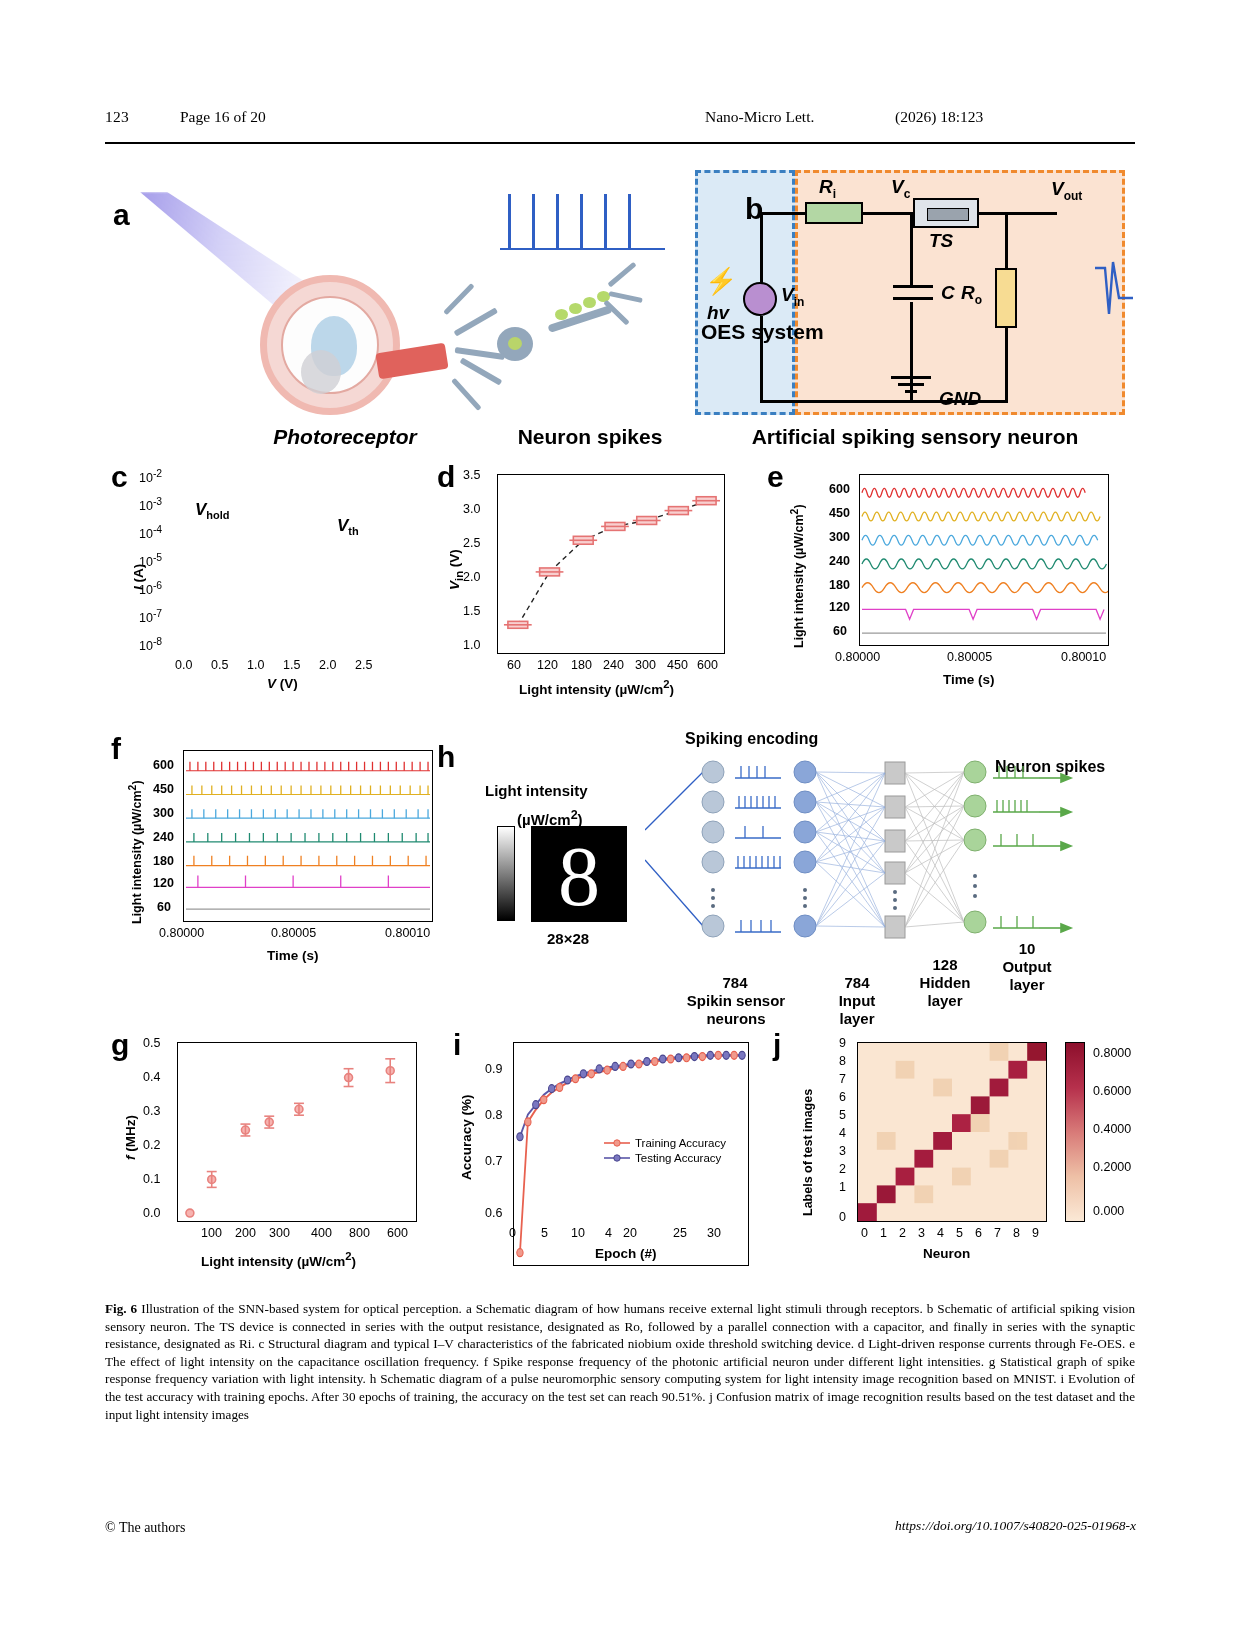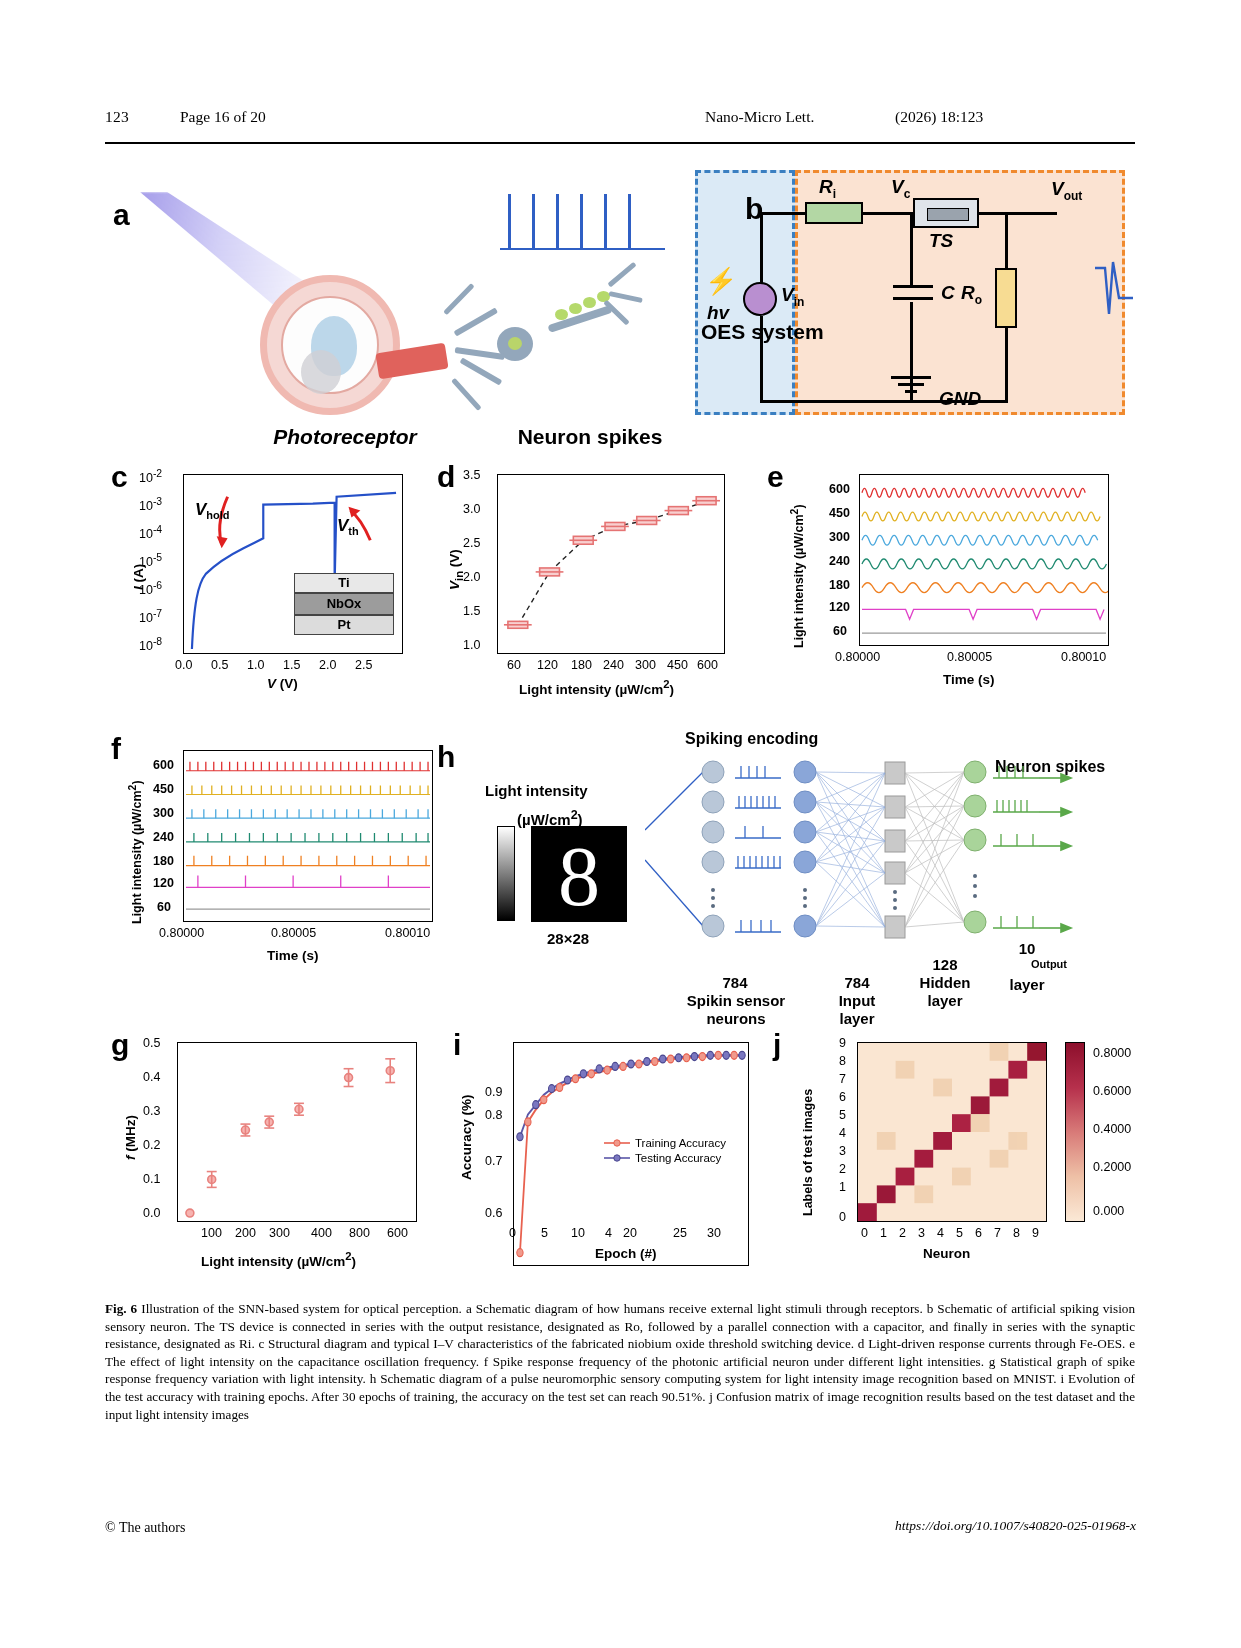--- a/index.html
+++ b/index.html
@@ -177,39 +177,25 @@
       <div class="lbl" style="left:234px;top:60px;">TS</div>
       <div class="lbl" style="left:246px;top:112px;font-style:italic;">C</div>
       <div class="lbl" style="left:266px;top:112px;"><span>R</span><sub>o</sub></div>
       <div class="lbl" style="left:86px;top:114px;"><span>V</span><sub>in</sub></div>
       <div class="lbl" style="left:12px;top:132px;">hv</div>
       <div class="lbl" style="left:244px;top:218px;font-style:italic;">GND</div>
 
       <svg class="outspike" viewBox="0 0 40 70">
         <path d="M2 10 L12 10 L16 56 L20 4 L26 40 L40 40" fill="none" stroke="#2f5fc4" stroke-width="2.4"></path>
       </svg>
+      <div class="cap-c">Artificial spiking sensory neuron</div>
     </div>
 
     <div style="position:absolute;left:0;top:300px;width:330px;height:240px;">
       <div class="panel-letter" style="left:6px;top:0px;">c</div>
-      <div class="plot" style="left:78px;top:14px;width:220px;height:180px;">
-        <svg width="100%" height="100%" viewBox="0 0 220 180" preserveAspectRatio="none">
-          <path d="M8 176 C10 130 14 110 22 100 C34 88 48 80 60 74 C68 70 74 67 80 64
-                   L80 30 L130 29 L152 28 L152 110 L154 22 L214 18" fill="none" stroke="#2550c8" stroke-width="2.2"></path>
-          <path d="M44 22 C36 40 34 56 38 70" fill="none" stroke="#e02020" stroke-width="3"></path>
-          <polygon points="38,74 33,62 44,64" fill="#e02020"></polygon>
-          <path d="M188 66 C182 52 176 42 168 36" fill="none" stroke="#e02020" stroke-width="3"></path>
-          <polygon points="166,32 178,36 169,43" fill="#e02020"></polygon>
-        </svg>
-        <div style="position:absolute;left:110px;top:98px;width:100px;height:70px;">
-          <div style="position:absolute;left:0;top:0;width:100px;height:20px;background:#e8e8e8;border:1px solid #444;box-sizing:border-box;font-family:'Liberation Sans',sans-serif;font-weight:bold;font-size:13px;text-align:center;line-height:18px;">Ti</div>
-          <div style="position:absolute;left:0;top:20px;width:100px;height:22px;background:#9c9c9c;border:1px solid #444;box-sizing:border-box;font-family:'Liberation Sans',sans-serif;font-weight:bold;font-size:13px;text-align:center;line-height:20px;">NbOx</div>
-          <div style="position:absolute;left:0;top:42px;width:100px;height:20px;background:#dcdcdc;border:1px solid #444;box-sizing:border-box;font-family:'Liberation Sans',sans-serif;font-weight:bold;font-size:13px;text-align:center;line-height:18px;">Pt</div>
-        </div>
-      </div>
       <div class="ax-title" style="left:90px;top:40px;font-style:italic;font-size:17px;">V<sub style="font-size:11px;font-style:normal;">hold</sub></div>
       <div class="ax-title" style="left:232px;top:56px;font-style:italic;font-size:17px;">V<sub style="font-size:11px;font-style:normal;">th</sub></div>
       <div class="ylabel" style="left:26px;top:130px;"><i>I</i> (A)</div>
       <div class="ax-title" style="left:162px;top:216px;"><i>V</i> (V)</div>
       <div class="tick-lbl" style="left:34px;top:8px;">10<sup>-2</sup></div>
       <div class="tick-lbl" style="left:34px;top:36px;">10<sup>-3</sup></div>
       <div class="tick-lbl" style="left:34px;top:64px;">10<sup>-4</sup></div>
       <div class="tick-lbl" style="left:34px;top:92px;">10<sup>-5</sup></div>
       <div class="tick-lbl" style="left:34px;top:120px;">10<sup>-6</sup></div>
       <div class="tick-lbl" style="left:34px;top:148px;">10<sup>-7</sup></div>
@@ -488,21 +474,21 @@
       <div class="ax-title" style="left:240px;top:244px;width:120px;text-align:center;font-size:15px;">784</div>
       <div class="ax-title" style="left:226px;top:262px;width:150px;text-align:center;font-size:15px;">Spikin sensor</div>
       <div class="ax-title" style="left:226px;top:280px;width:150px;text-align:center;font-size:15px;">neurons</div>
       <div class="ax-title" style="left:382px;top:244px;width:80px;text-align:center;font-size:15px;">784</div>
       <div class="ax-title" style="left:382px;top:262px;width:80px;text-align:center;font-size:15px;">Input</div>
       <div class="ax-title" style="left:382px;top:280px;width:80px;text-align:center;font-size:15px;">layer</div>
       <div class="ax-title" style="left:470px;top:226px;width:80px;text-align:center;font-size:15px;">128</div>
       <div class="ax-title" style="left:470px;top:244px;width:80px;text-align:center;font-size:15px;">Hidden</div>
       <div class="ax-title" style="left:470px;top:262px;width:80px;text-align:center;font-size:15px;">layer</div>
       <div class="ax-title" style="left:552px;top:210px;width:80px;text-align:center;font-size:15px;">10</div>
-      <div class="ax-title" style="left:552px;top:228px;width:80px;text-align:right;font-size:11px;">Output</div>
+      <div class="ax-title" style="left:552px;top:228px;width:80px;text-align:center;font-size:15px;">Output</div>
       <div class="ax-title" style="left:552px;top:246px;width:80px;text-align:center;font-size:15px;">layer</div>
     </div>
 
     <div style="position:absolute;left:0;top:860px;width:340px;height:250px;">
       <div class="panel-letter" style="left:6px;top:8px;">g</div>
       <div class="plot" style="left:72px;top:22px;width:240px;height:180px;">
         <svg width="100%" height="100%" viewBox="0 0 240 180" preserveAspectRatio="none">
           <g stroke="#e8827e" stroke-width="1.6" fill="#f7b3b0">
             <circle cx="12" cy="172" r="4"></circle>
             <circle cx="34" cy="138" r="4"></circle>
@@ -603,21 +589,21 @@
             <svg width="26" height="10">
                 <line x1="0" y1="5" x2="26" y2="5" stroke="#5a57a8" stroke-width="1.6"></line>
                 <circle cx="13" cy="5" r="3.2" fill="#7a77c0" stroke="#4a478f"></circle>
               </svg>
             <span>Testing Accuracy</span>
           </div>
         </div>
       </div>
       <div class="ylabel" style="left:14px;top:160px;">Accuracy (%)</div>
       <div class="ax-title" style="left:150px;top:226px;">Epoch (#)</div>
-      <div class="tick-lbl" style="left:40px;top:42px;margin-top:23px;">0.9</div>
+      <div class="tick-lbl" style="left:40px;top:42px;">0.9</div>
       <div class="tick-lbl" style="left:40px;top:88px;">0.8</div>
       <div class="tick-lbl" style="left:40px;top:134px;">0.7</div>
       <div class="tick-lbl" style="left:40px;top:186px;">0.6</div>
       <div class="tick-lbl" style="left:64px;top:206px;">0</div>
       <div class="tick-lbl" style="left:96px;top:206px;">5</div>
       <div class="tick-lbl" style="left:126px;top:206px;">10</div>
       <div class="tick-lbl" style="left:160px;top:206px;">4</div>
       <div class="tick-lbl" style="left:178px;top:206px;">20</div>
       <div class="tick-lbl" style="left:228px;top:206px;">25</div>
       <div class="tick-lbl" style="left:262px;top:206px;">30</div>

